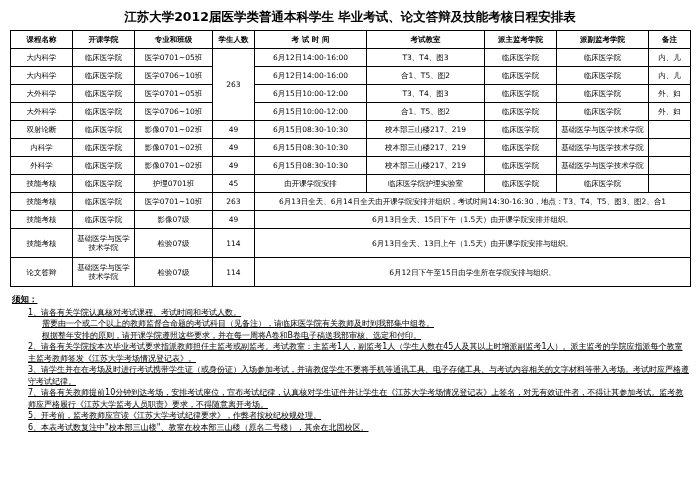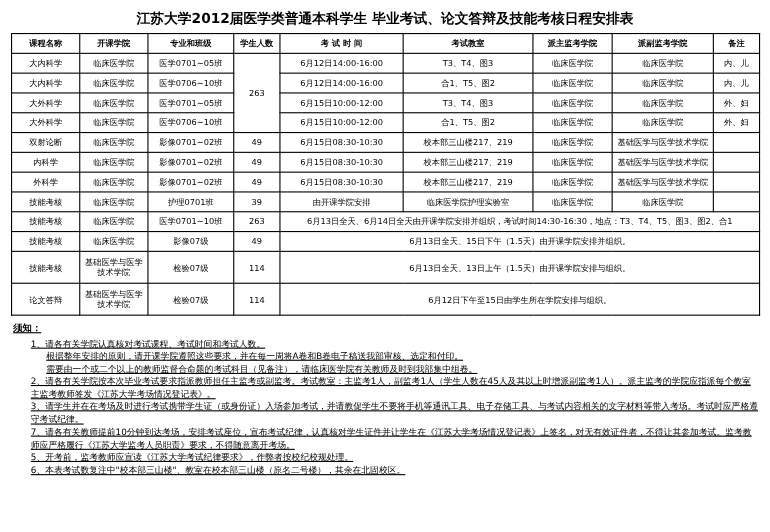--- a/index.html
+++ b/index.html
@@ -194,21 +194,21 @@
         <td>6月15日08:30-10:30</td>
         <td>校本部三山楼217、219</td>
         <td>临床医学院</td>
         <td>基础医学与医学技术学院</td>
         <td></td>
       </tr>
       <tr>
         <td>技能考核</td>
         <td>临床医学院</td>
         <td>护理0701班</td>
-        <td>39</td>
+        <td>45</td>
         <td>由开课学院安排</td>
         <td>临床医学院护理实验室</td>
         <td>临床医学院</td>
         <td>临床医学院</td>
         <td></td>
       </tr>
       <tr>
         <td>技能考核</td>
         <td>临床医学院</td>
         <td>医学0701~10班</td>
@@ -235,22 +235,22 @@
         <td>检验07级</td>
         <td>114</td>
         <td class="left" colspan="5">6月12日下午至15日由学生所在学院安排与组织。</td>
       </tr>
     </tbody>
   </table>
 
   <div class="notes">
     <div class="head">须知：</div>
     <p>1、请各有关学院认真核对考试课程、考试时间和考试人数。</p>
+    <p class="sub">需要由一个或二个以上的教师监督合命题的考试科目（见备注），请临床医学院有关教师及时到我部集中组卷。</p>
     <p class="sub">根据整年安排的原则，请开课学院遵照这些要求，并在每一周将A卷和B卷电子稿送我部审核、选定和付印。</p>
-    <p class="sub">需要由一个或二个以上的教师监督合命题的考试科目（见备注），请临床医学院有关教师及时到我部集中组卷。</p>
     <p>2、请各有关学院按本次毕业考试要求指派教师担任主监考或副监考。考试教室：主监考1人，副监考1人（学生人数在45人及其以上时增派副监考1人）。派主监考的学院应指派每个教室主监考教师签发《江苏大学考场情况登记表》。</p>
     <p>3、请学生并在在考场及时进行考试携带学生证（或身份证）入场参加考试，并请教促学生不要将手机等通讯工具、电子存储工具、与考试内容相关的文字材料等带入考场。考试时应严格遵守考试纪律。</p>
     <p>7、请各有关教师提前10分钟到达考场，安排考试座位，宣布考试纪律，认真核对学生证件并让学生在《江苏大学考场情况登记表》上签名，对无有效证件者，不得让其参加考试。监考教师应严格履行《江苏大学监考人员职责》要求，不得随意离开考场。</p>
     <p>5、开考前，监考教师应宣读《江苏大学考试纪律要求》，作弊者按校纪校规处理。</p>
     <p>6、本表考试数复注中"校本部三山楼"、教室在校本部三山楼（原名二号楼），其余在北固校区。</p>
   </div>
 
 
 </div>
 

